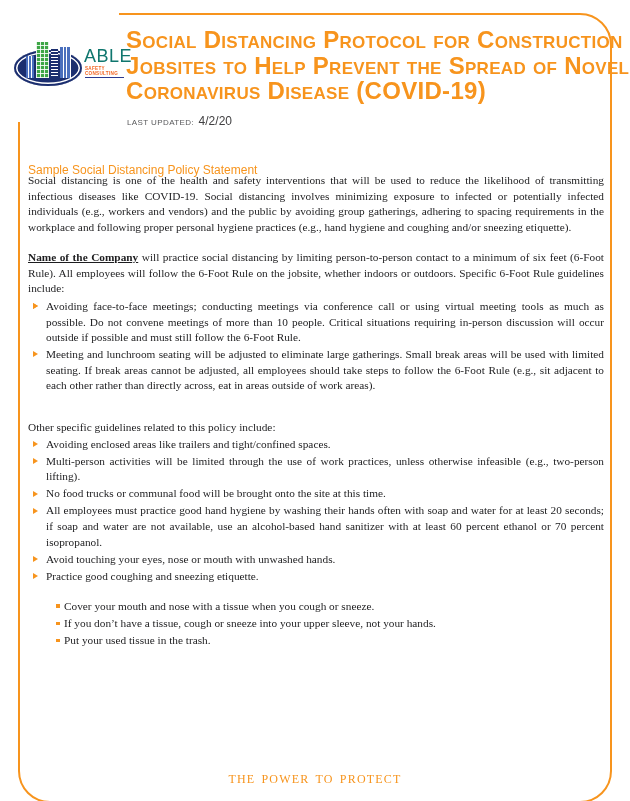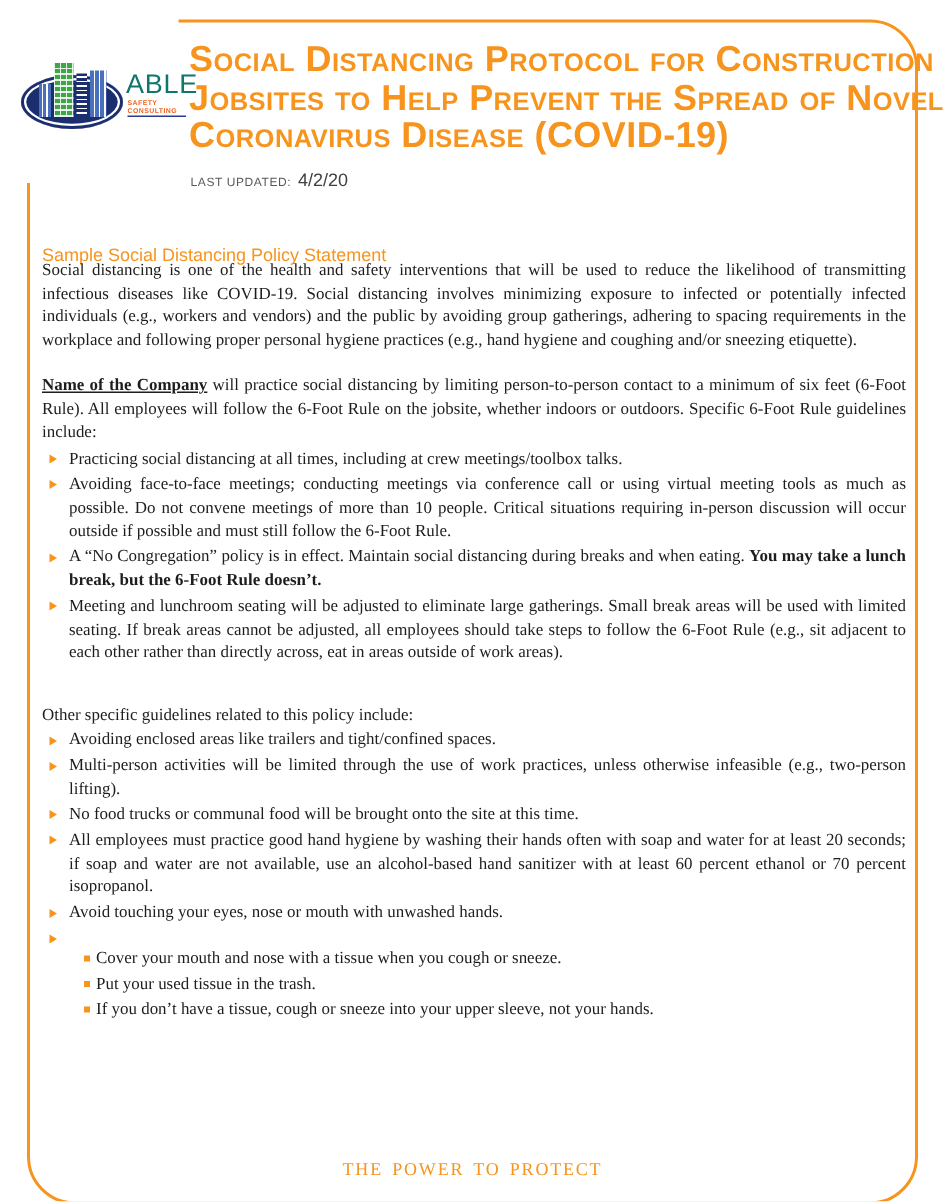--- a/index.html
+++ b/index.html
@@ -89,29 +89,24 @@
   <div class="content">
     <p class="para">Social distancing is one of the health and safety interventions that will be used to reduce the likelihood of transmitting infectious diseases like COVID-19. Social distancing involves minimizing exposure to infected or potentially infected individuals (e.g., workers and vendors) and the public by avoiding group gatherings, adhering to spacing requirements in the workplace and following proper personal hygiene practices (e.g., hand hygiene and coughing and/or sneezing etiquette).</p>
 
     <p class="para" style="margin-bottom:2px;">
       <span class="company">Name of the Company</span><span> will practice social distancing by limiting person-to-person contact to a minimum of six feet (6-Foot Rule). All employees will follow the 6-Foot Rule on the jobsite, whether indoors or outdoors. Specific 6-Foot Rule guidelines include:</span>
     </p>
 
     <div class="rules">
       <div class="rule">
         <span class="arrow"></span>
-        <span>Practicing social distancing at all times, including at crew meetings/toolbox talks.</span>
       </div>
       <div class="rule">
         <span class="arrow"></span>
         <span>Avoiding face-to-face meetings; conducting meetings via conference call or using virtual meeting tools as much as possible. Do not convene meetings of more than 10 people. Critical situations requiring in-person discussion will occur outside if possible and must still follow the 6-Foot Rule.</span>
-      </div>
-      <div class="rule">
-        <span class="arrow"></span>
-        <span>A “No Congregation” policy is in effect. Maintain social distancing during breaks and when eating. </span><strong>You may take a lunch break, but the 6-Foot Rule doesn’t.</strong>
       </div>
       <div class="rule">
         <span class="arrow"></span>
         <span>Meeting and lunchroom seating will be adjusted to eliminate large gatherings. Small break areas will be used with limited seating. If break areas cannot be adjusted, all employees should take steps to follow the 6-Foot Rule (e.g., sit adjacent to each other rather than directly across, eat in areas outside of work areas).</span>
       </div>
     </div>
 
     <p class="para other-heading">Other specific guidelines related to this policy include:</p>
 
     <div class="rules">
@@ -130,33 +125,34 @@
       <div class="rule">
         <span class="arrow"></span>
         <span>All employees must practice good hand hygiene by washing their hands often with soap and water for at least 20 seconds; if soap and water are not available, use an alcohol-based hand sanitizer with at least 60 percent ethanol or 70 percent isopropanol.</span>
       </div>
       <div class="rule">
         <span class="arrow"></span>
         <span>Avoid touching your eyes, nose or mouth with unwashed hands.</span>
       </div>
       <div class="rule">
         <span class="arrow"></span>
+        <span>Practice good coughing and sneezing etiquette.</span>
       </div>
 
       <div class="sub-rules">
         <div class="sub">
           <span class="square"></span>
           <span>Cover your mouth and nose with a tissue when you cough or sneeze.</span>
         </div>
         <div class="sub">
           <span class="square"></span>
-          <span>Put your used tissue in the trash.</span>
+          <span>If you don’t have a tissue, cough or sneeze into your upper sleeve, not your hands.</span>
         </div>
         <div class="sub">
           <span class="square"></span>
-          <span>If you don’t have a tissue, cough or sneeze into your upper sleeve, not your hands.</span>
+          <span>Put your used tissue in the trash.</span>
         </div>
       </div>
     </div>
   </div>
 
   <div class="footer">THE POWER TO PROTECT</div>
 </div>
 
 </body></html>

